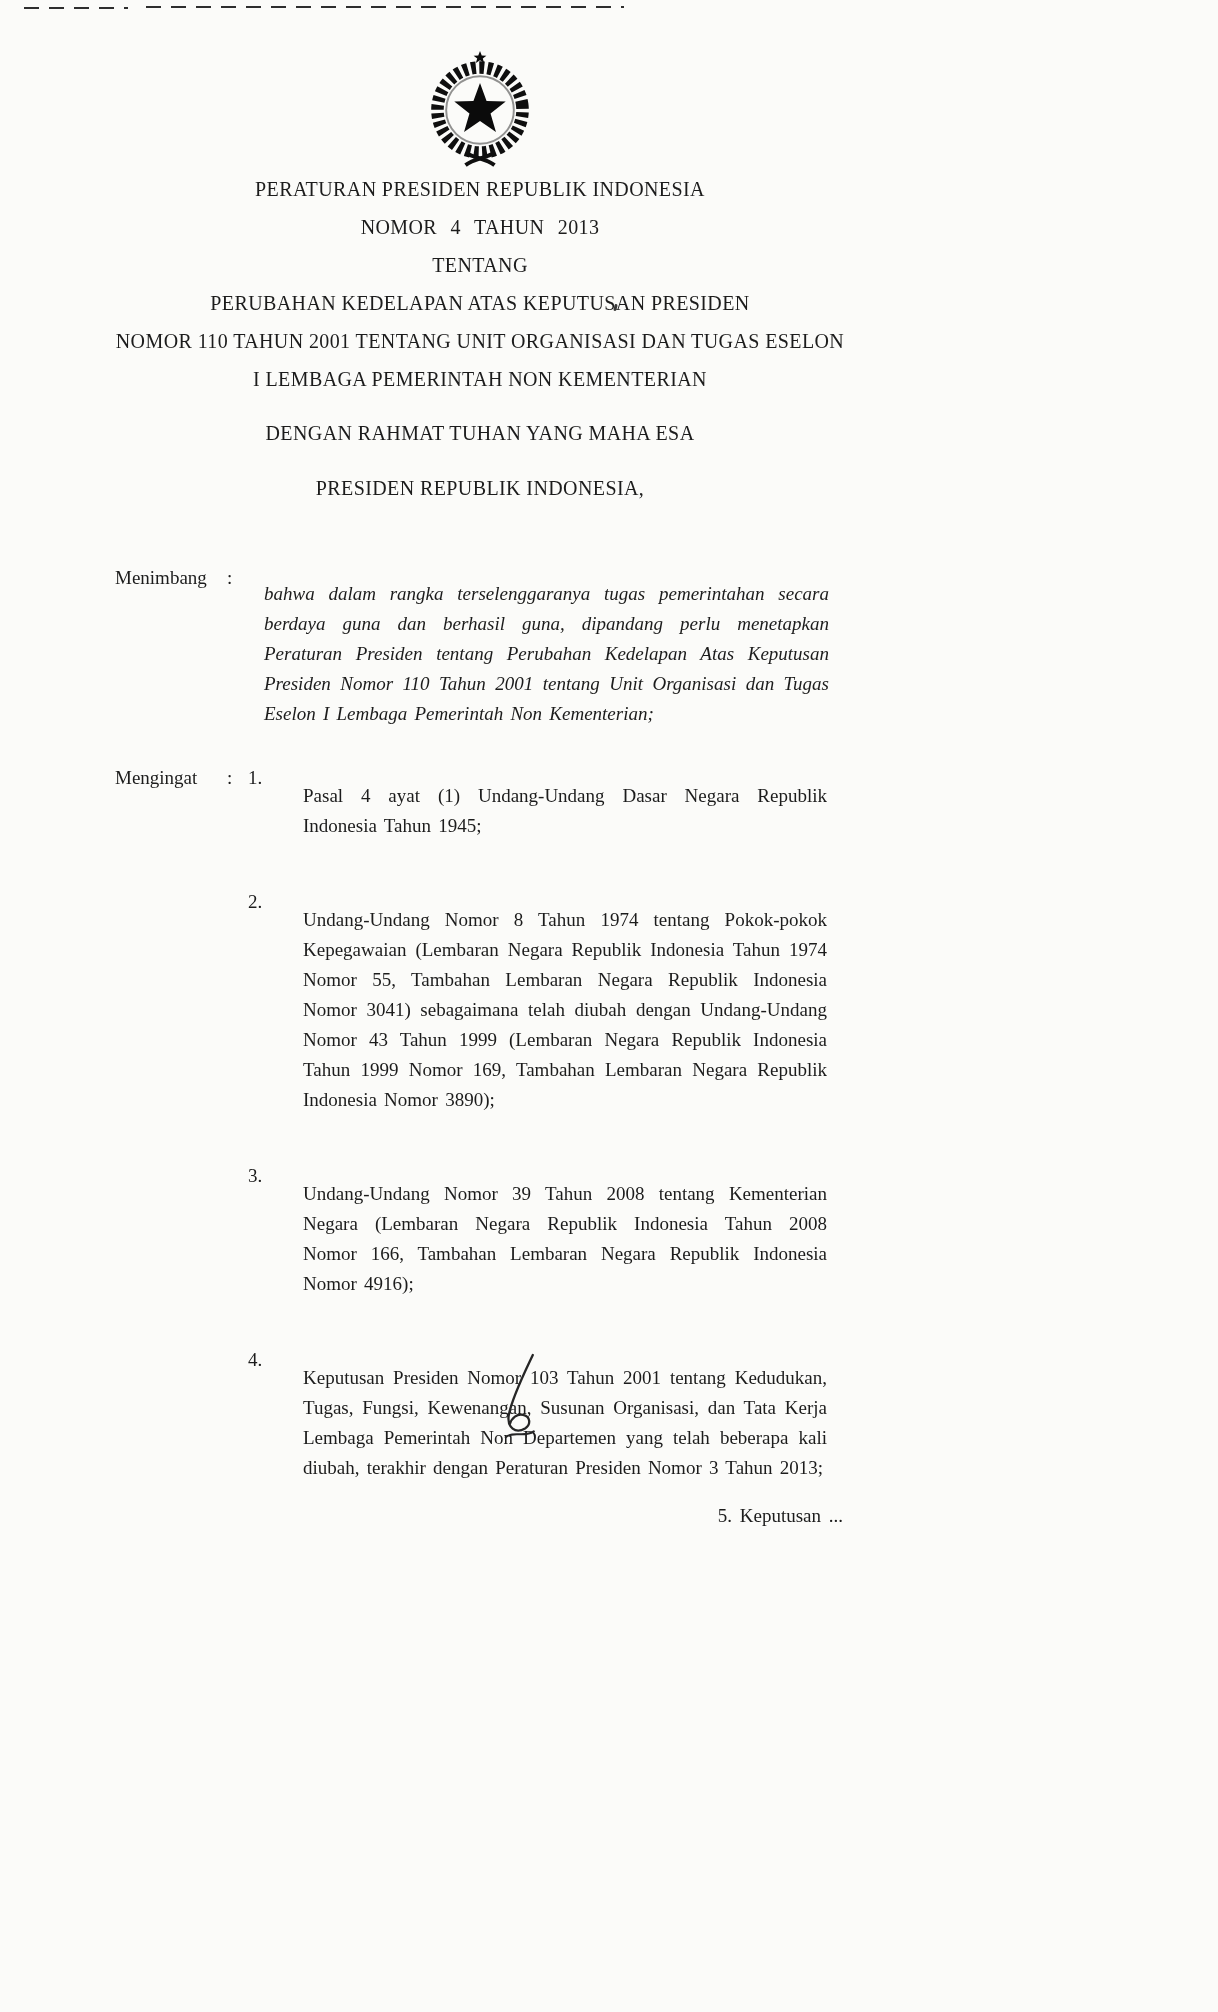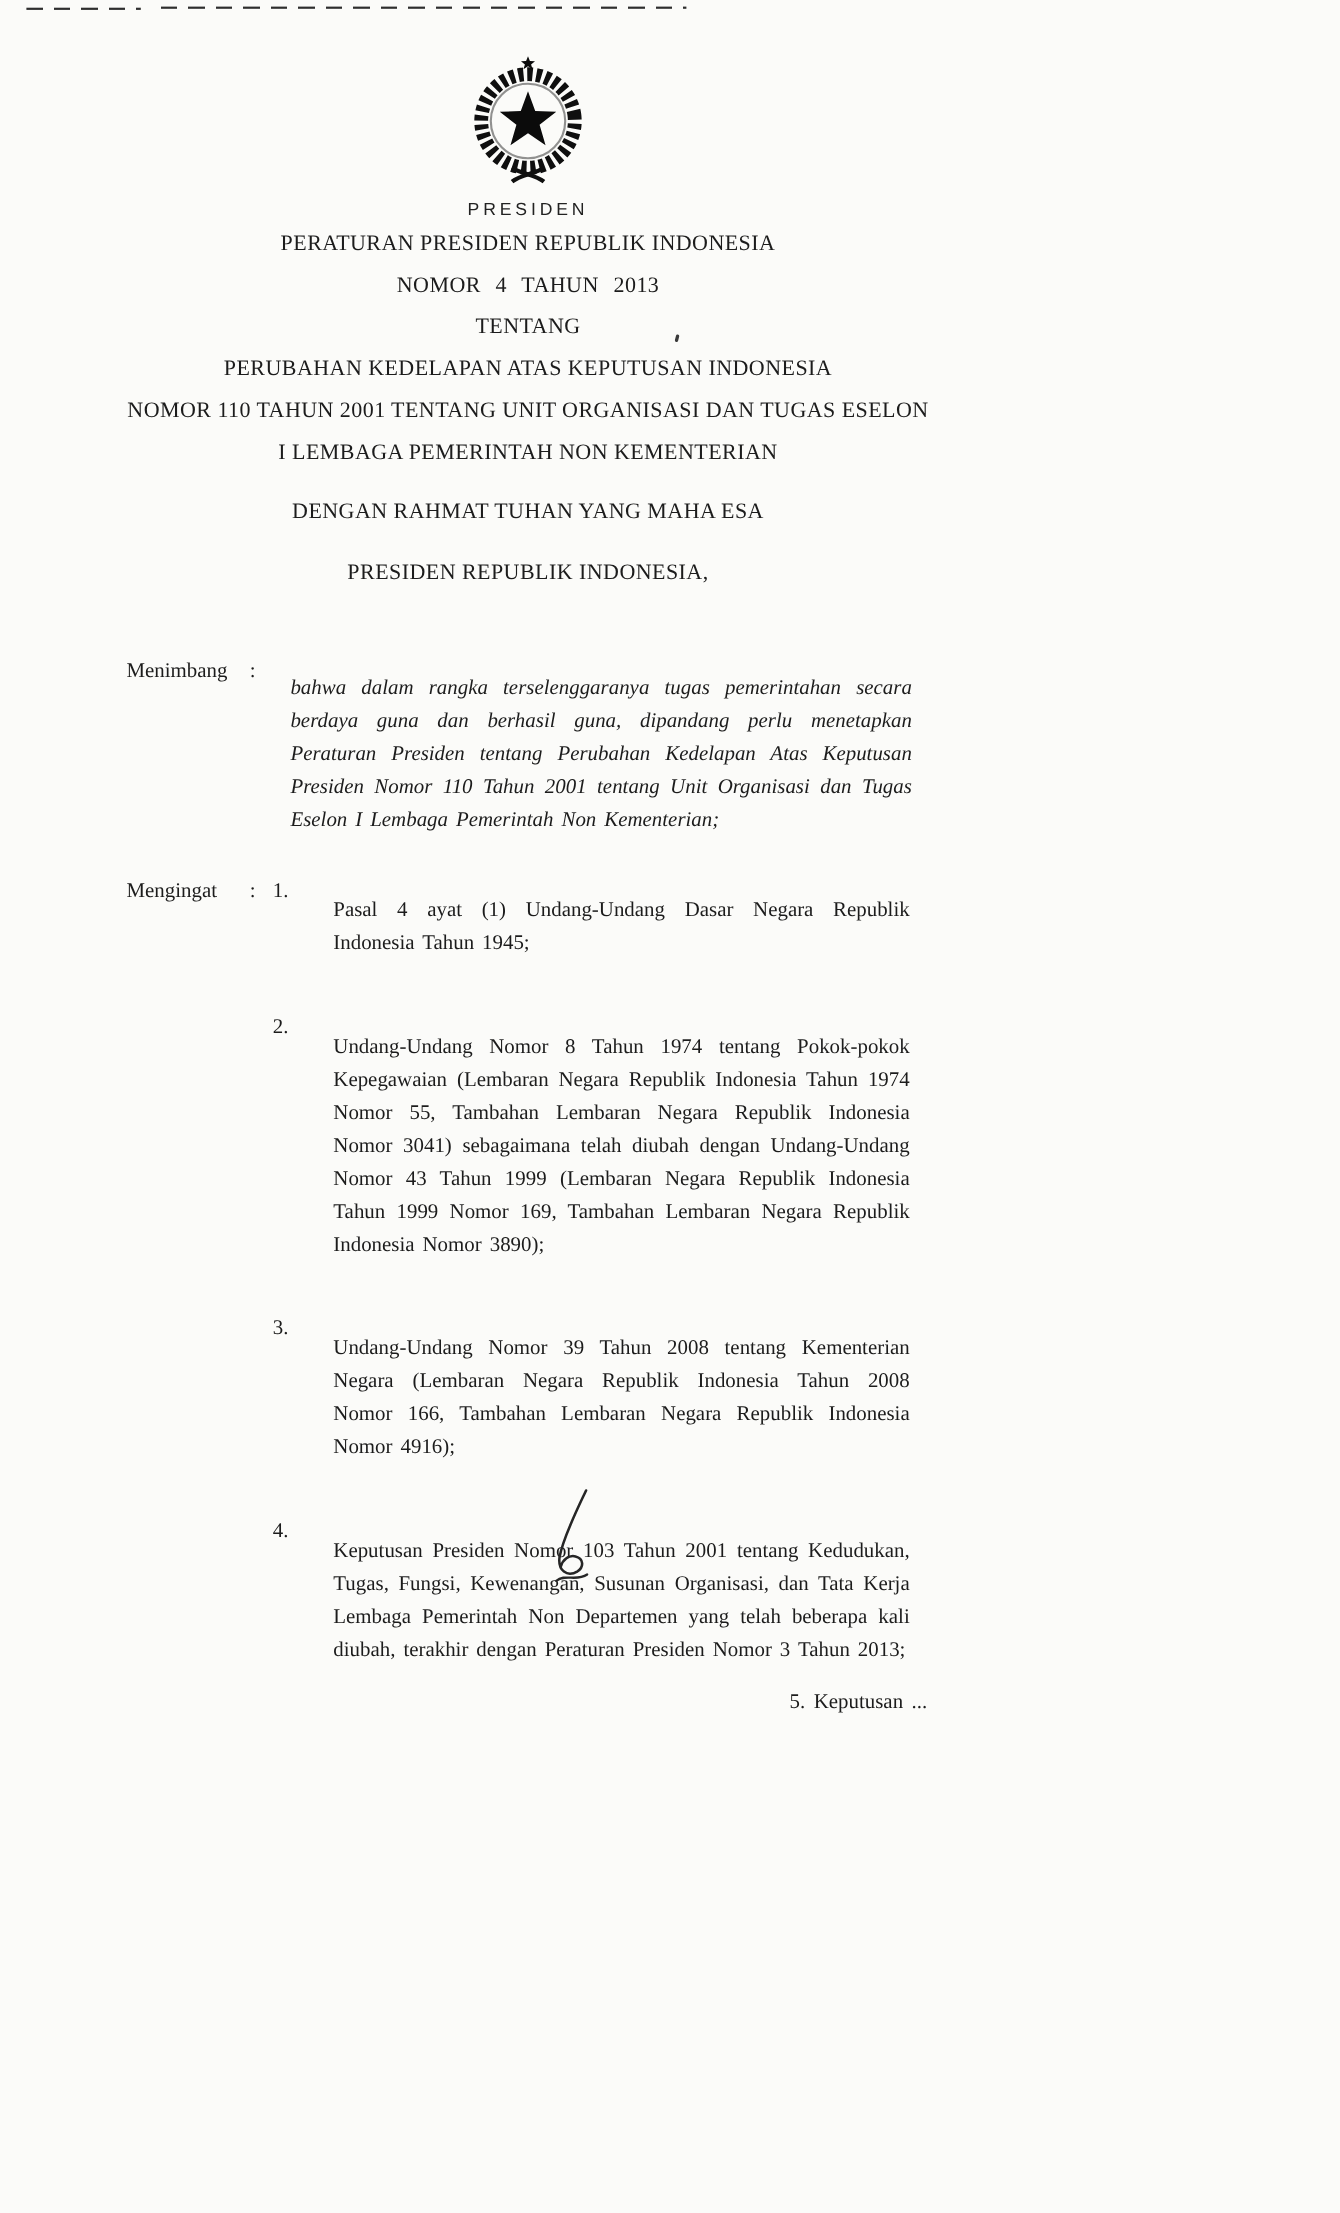--- a/index.html
+++ b/index.html
@@ -105,28 +105,27 @@
           <circle cx="60" cy="62" r="35" fill="none" stroke="#0f0f0f" stroke-width="2" opacity="0.45"></circle>
 
           <path d="M60 1 L61.8 5.6 L66.6 5.8 L62.9 8.8 L64.3 13.4 L60 10.6 L55.7 13.4 L57.1 8.8 L53.4 5.8 L58.2 5.6 Z" fill="#0b0b0b"></path>
 
           <path d="M60 34 L66.8 52.7 L86.6 53.3 L70.9 65.6 L76.5 84.7 L60 73.5 L43.5 84.7 L49.1 65.6 L33.4 53.3 L53.2 52.7 Z" fill="#0b0b0b"></path>
 
           <path d="M45 106 C54 112 66 112 75 119" stroke="#0f0f0f" stroke-width="4" fill="none"></path>
           <path d="M75 106 C66 112 54 112 45 119" stroke="#0f0f0f" stroke-width="4" fill="none"></path>
         </svg>
       </div>
-      <div class="lh1">PRESIDEN</div>
     </header>
 
     <section class="title-block">
       <div class="t-line">PERATURAN PRESIDEN REPUBLIK INDONESIA</div>
       <div class="t-line t-spread">NOMOR 4 TAHUN 2013</div>
       <div class="t-line">TENTANG</div>
-      <div class="t-line">PERUBAHAN KEDELAPAN ATAS KEPUTUSAN INDONESIA</div>
+      <div class="t-line">PERUBAHAN KEDELAPAN ATAS KEPUTUSAN PRESIDEN</div>
       <div class="t-line">NOMOR 110 TAHUN 2001 TENTANG UNIT ORGANISASI DAN TUGAS ESELON</div>
       <div class="t-line">I LEMBAGA PEMERINTAH NON KEMENTERIAN</div>
       <div class="t-line invocation">DENGAN RAHMAT TUHAN YANG MAHA ESA</div>
       <div class="t-line enacting">PRESIDEN REPUBLIK INDONESIA,</div>
     </section>
 
     <section class="body">
 
       <div class="clause">
         <div class="c-label">Menimbang</div>

